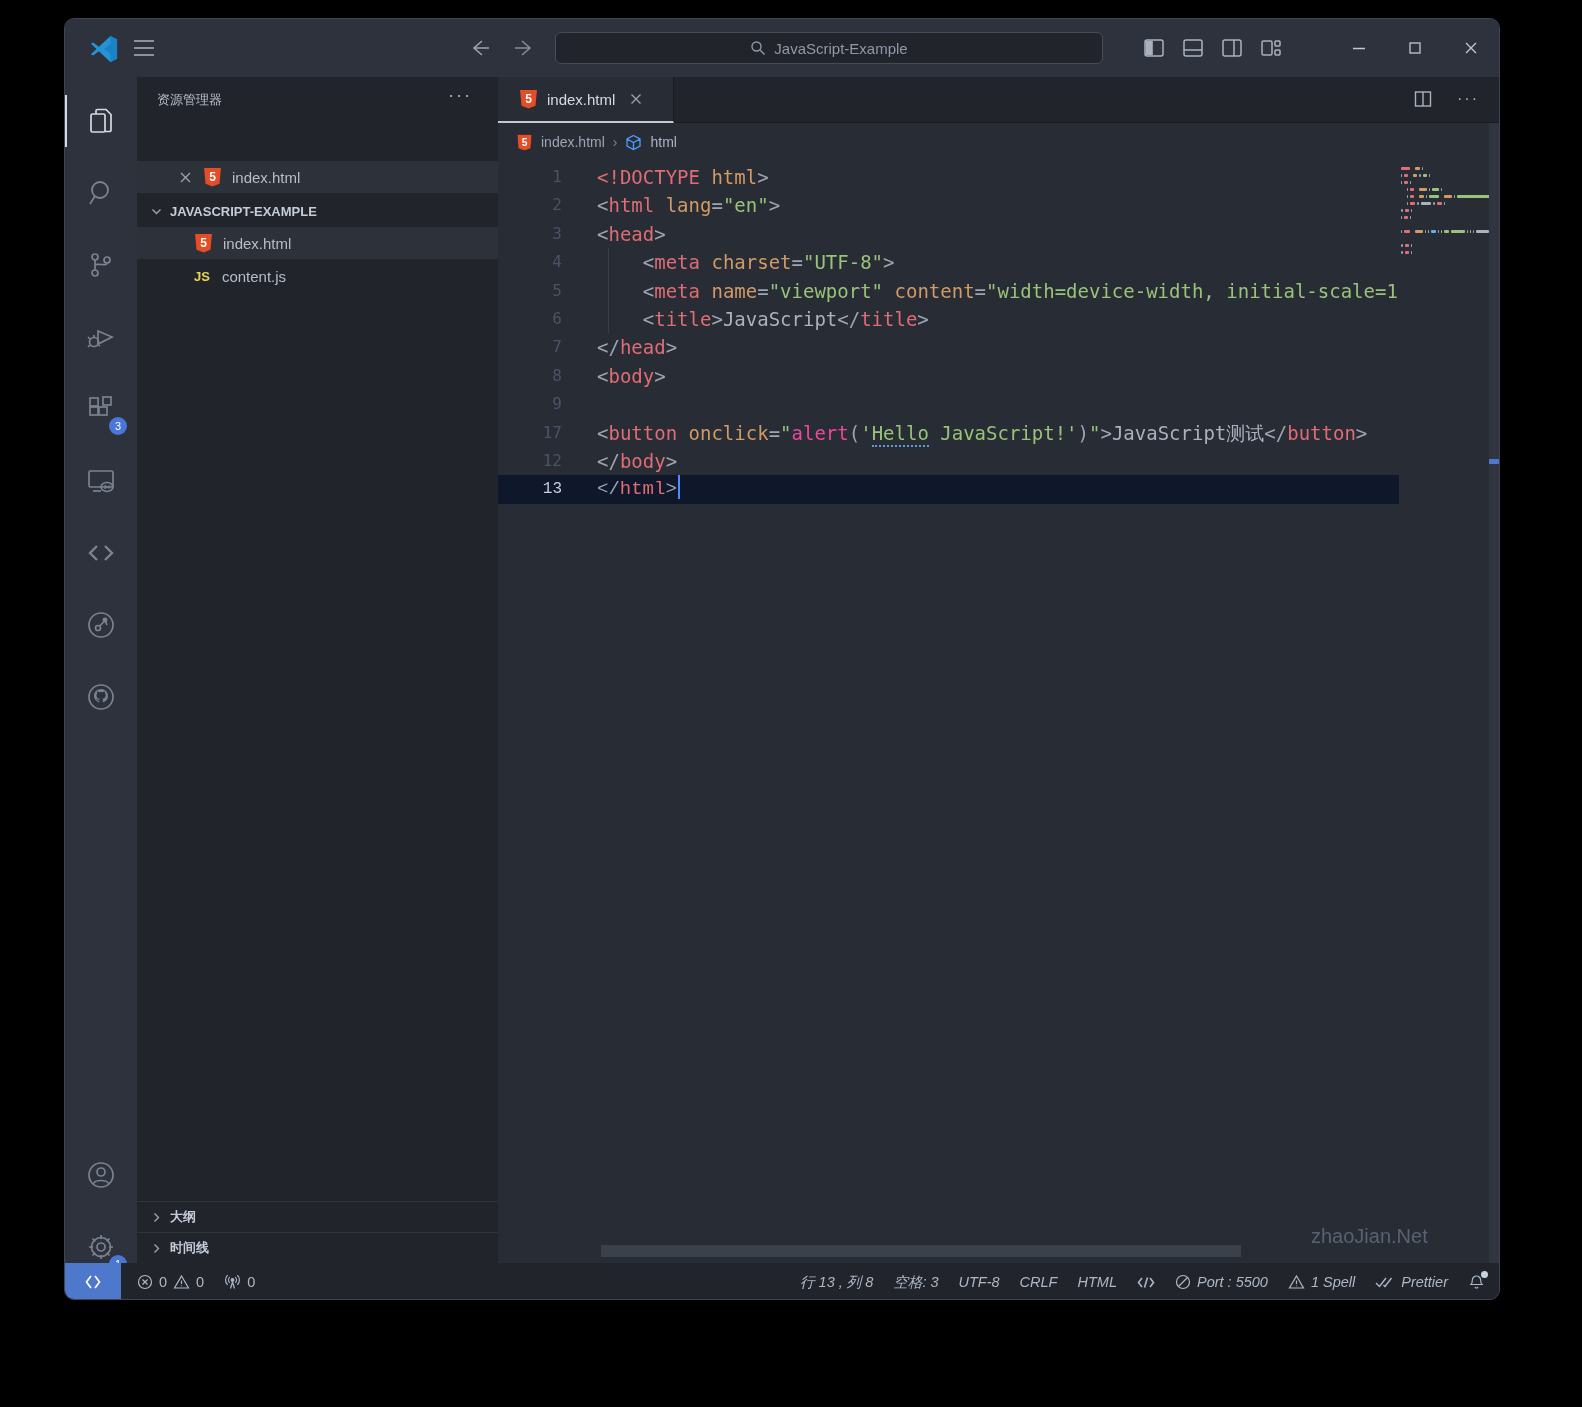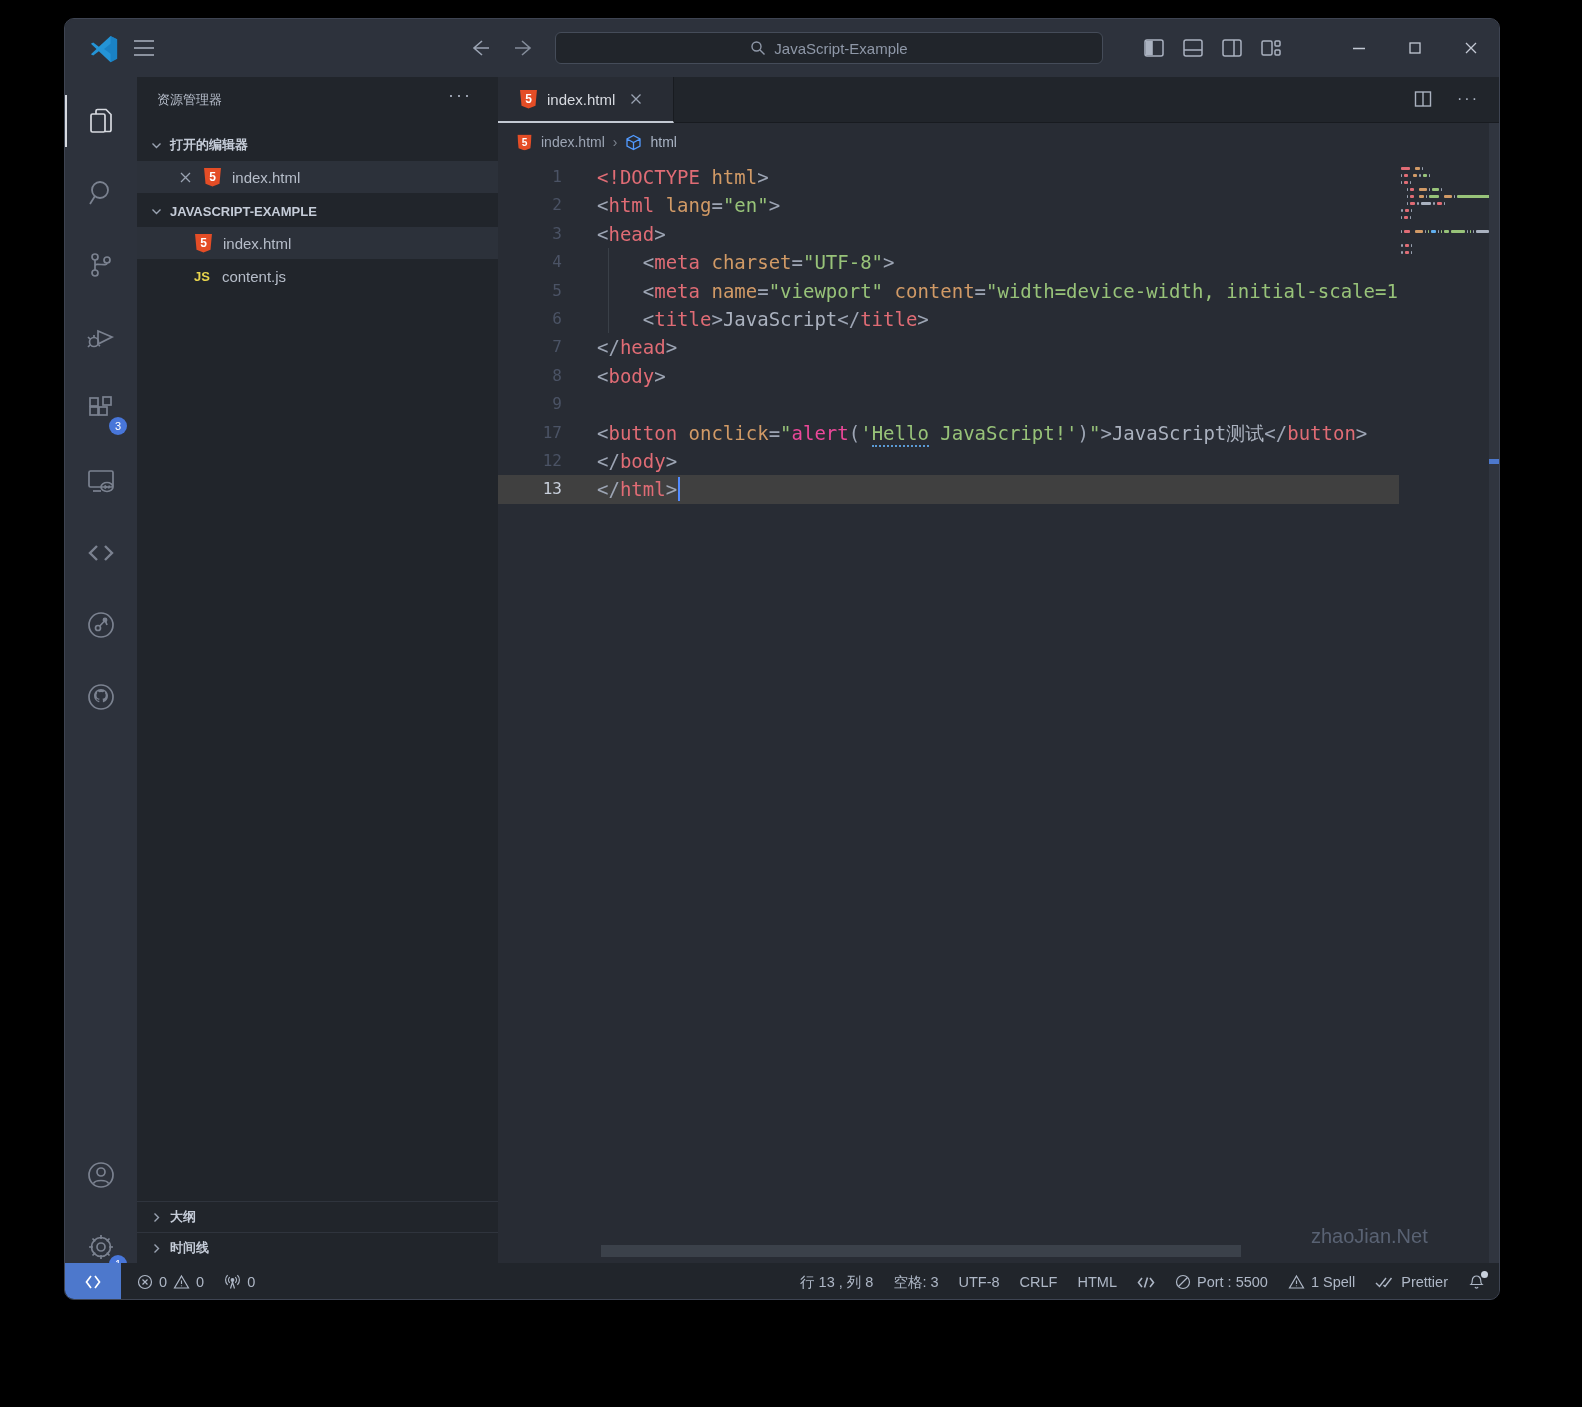--- a/index.html
+++ b/index.html
@@ -56,21 +56,21 @@
   .eg-actions .more{font-size:16px;letter-spacing:2px;line-height:10px;}
   .breadcrumbs{position:absolute;left:0;top:46px;width:100%;height:38px;display:flex;align-items:center;gap:8px;
                padding-left:18px;box-sizing:border-box;color:#9da5b4;font-size:14px;}
   .breadcrumbs .mini-html{transform:scale(0.85);}
   .bc-sep{color:#7d8590;}
   .bc-node{color:#aab4c4;}
 
   .code{position:absolute;left:0;top:86px;width:100%;height:1060px;overflow:hidden;
         font-family:"DejaVu Sans Mono",monospace;font-size:19px;}
   .code-line{display:flex;height:28.4px;line-height:28.4px;width:901px;overflow:hidden;}
-  .code-line.active{background:#404040;}
+  .code-line.active{background:#0f172a;font-family:Liberation Mono, monospace;}
   .ln{flex:none;display:inline-block;width:64px;text-align:right;color:#4b5365;font-size:16px;}
   .code-line.active .ln{color:#c8cfdb;}
   .lc{white-space:pre;padding-left:35px;position:relative;color:#abb2bf;}
   .guide{position:absolute;left:46px;top:0;height:100%;border-left:1px solid #3a4048;}
   .tok-tag{color:#e06c75}.tok-attr{color:#d19a66}.tok-str{color:#98c379}
   .tok-fn{color:#ec4899}.tok-p{color:#9da5b4}.tok-txt{color:#abb2bf}
   .spell{border-bottom:2px dotted #5b9bd5;padding-bottom:1px;}
   .cursor{display:inline-block;width:2px;height:24px;background:#528bff;vertical-align:-5px;margin-left:1px;}
 
   #minimap{position:absolute;left:903px;top:88px;width:82px;}
@@ -80,21 +80,21 @@
   .ov-marker{position:absolute;left:0;width:100%;height:5px;background:#4d78cc;top:336px;}
   .hscroll{position:absolute;left:103px;top:1168px;width:640px;height:12px;background:rgba(151,160,176,0.18);}
   .watermark{position:absolute;left:813px;top:1148px;font-size:20px;color:#596273;}
 
   
   .statusbar{position:absolute;left:0;top:1244px;width:1436px;height:38px;background:#21252b;
              display:flex;align-items:center;color:#aeb7c6;font-size:14.5px;}
   .sb-remote{width:56px;height:38px;background:#4d78cc;color:#fff;display:flex;align-items:center;justify-content:center;flex:none;}
   .st-item{display:flex;align-items:center;gap:6px;padding:0 10px;height:100%;}
   .st-left{display:flex;align-items:center;margin-left:6px;}
-  .st-right{margin-left:auto;display:flex;align-items:center;margin-right:6px;}
+  .st-right{margin-left:auto;display:flex;align-items:center;margin-right:6px;font-style:italic;}
   .bell-wrap{position:relative;}
   .bell-dot{position:absolute;right:-3px;top:-3px;width:7px;height:7px;border-radius:50%;background:#c9d1dd;}
 </style>
 </head>
 <body>
 
 <div class="window">
 
   <div class="titlebar">
     <div class="tb-logo">
@@ -259,28 +259,20 @@
       <span class="badge">1</span>
     </div>
   </div>
 
   <div class="sidebar">
     <div class="sb-header">
       <span class="ttl">资源管理器</span>
       <span class="more">···</span>
     </div>
 
-    <div class="sb-row" style="top:52px">
-      <span class="chev" style="margin-left:14px;margin-right:8px">
-        <svg width="11" height="11" viewBox="0 0 11 11" stroke="currentColor" stroke-width="1.4" fill="none">
-            <path d="M1.5 3.5 L5.5 7.5 L9.5 3.5"></path>
-          </svg>
-      </span>
-      <span class="sb-sect">打开的编辑器</span>
-    </div>
 
     <div class="sb-row sel" style="top:84px">
       <span style="margin-left:42px;color:#9aa3b2">
         <svg width="13" height="13" viewBox="0 0 13 13" stroke="currentColor" stroke-width="1.3" fill="none">
             <path d="M2 2 L11 11 M11 2 L2 11"></path>
           </svg>
       </span>
       <span class="html-icon" style="margin-left:12px">5</span>
       <span style="margin-left:11px">index.html</span>
     </div>

